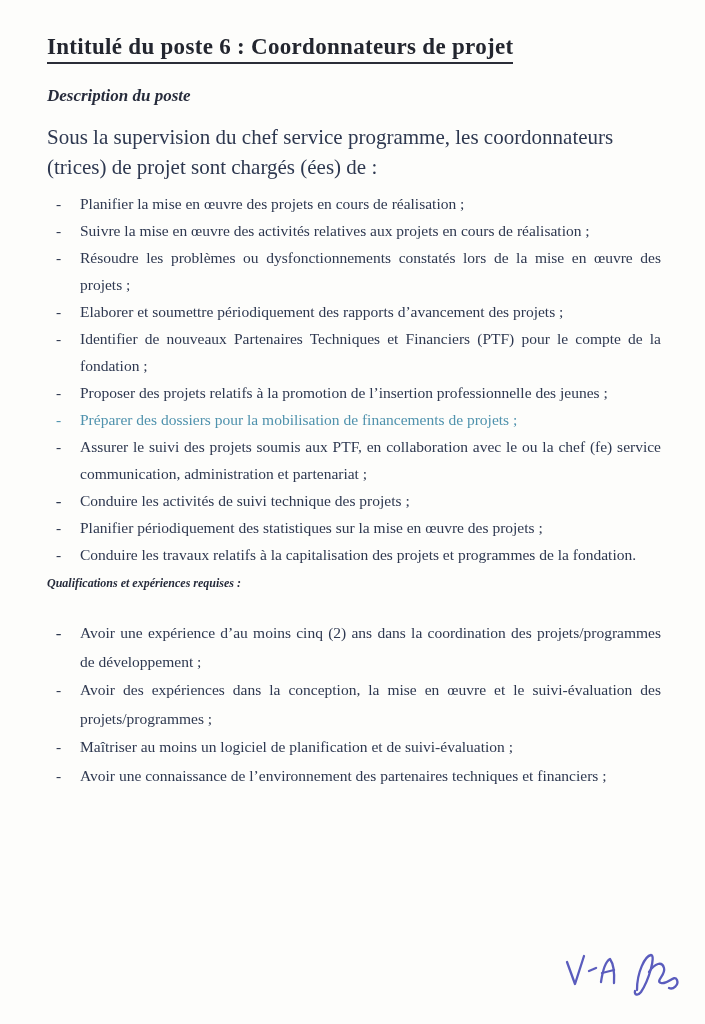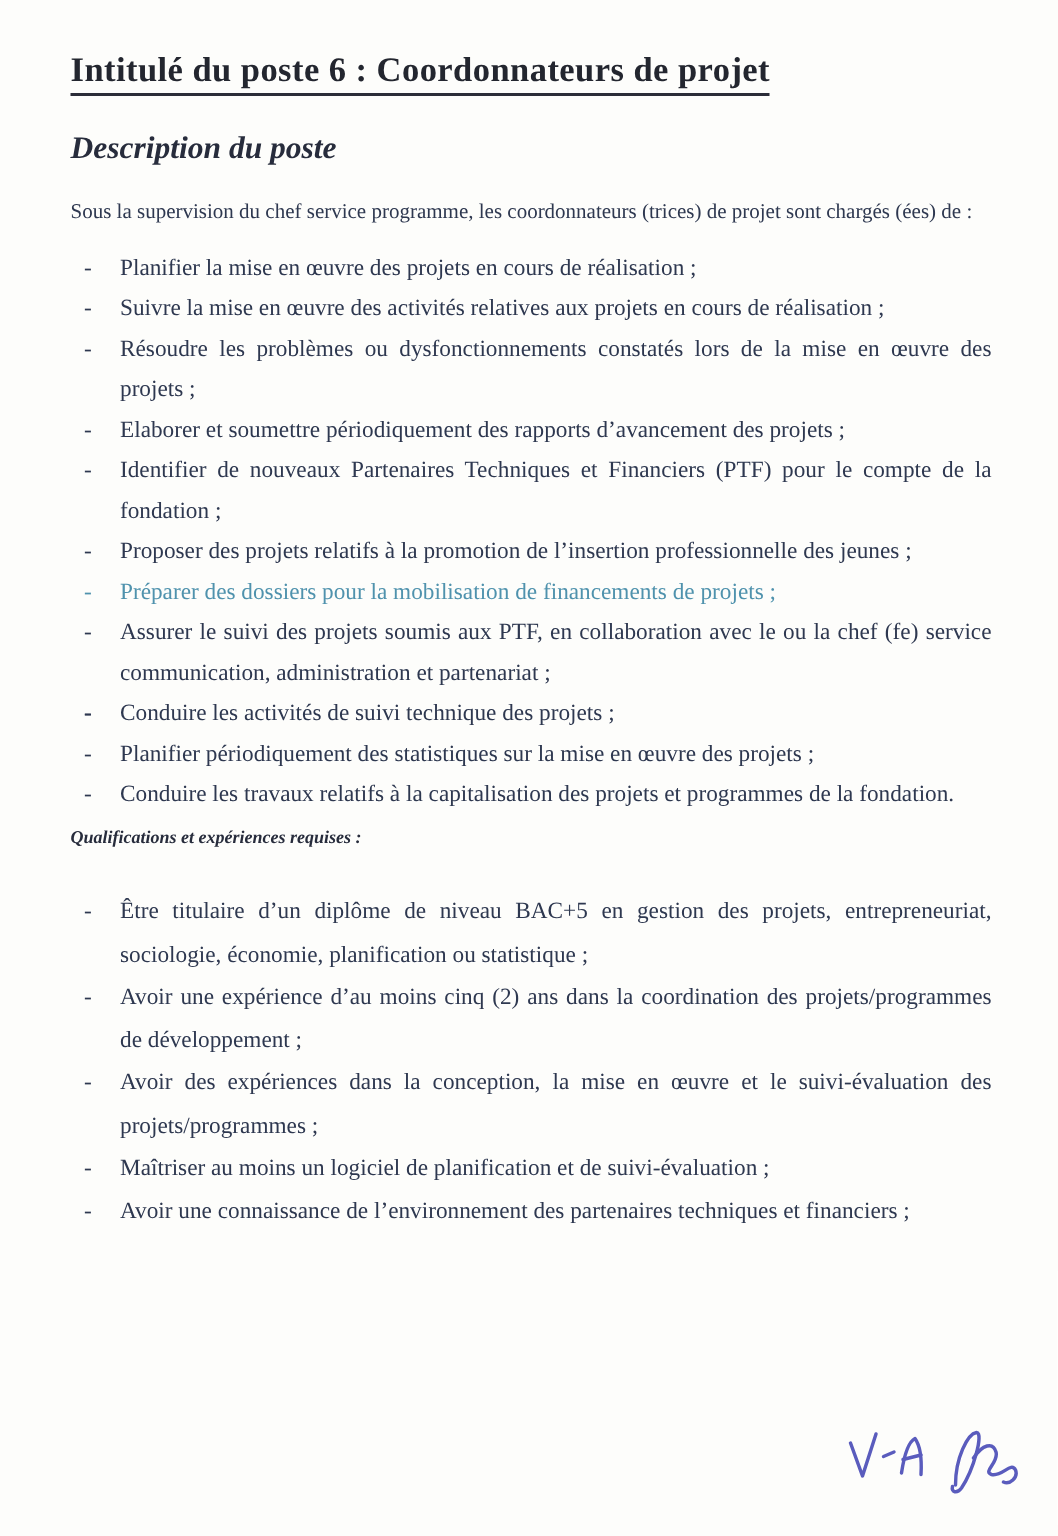--- a/index.html
+++ b/index.html
@@ -18,29 +18,29 @@
     display: inline-block;
     margin: 4px 0 22px 0;
     font-size: 23px;
     font-weight: bold;
     letter-spacing: 0.3px;
     color: #23262f;
     border-bottom: 2.5px solid #2b2d38;
     padding-bottom: 2px;
   }
   .section-heading {
-    font-size: 21px;
+    font-size: 17px;
     font-weight: bold;
     font-style: italic;
     color: #272c3c;
     margin: 0 0 16px 0;
   }
   .section-heading.qual { margin-top: 8px; margin-bottom: 28px; font-size: 12px; }
   .intro {
-    font-size: 14px;
+    font-size: 21px;
     line-height: 30px;
     margin: 0 0 8px 0;
   }
   ul.duty-list {
     list-style: none;
     margin: 0 0 6px 0;
     padding: 0;
   }
   ul.duty-list li {
     position: relative;
@@ -86,21 +86,21 @@
       <li><span class="dash">-</span><span>Assurer le suivi des projets soumis aux PTF, en collaboration avec le ou la chef (fe) service communication, administration et partenariat ;</span></li>
       <li><span class="dash">-</span></li>
       <li><span class="dash">-</span><span>Conduire les activités de suivi technique des projets ;</span></li>
       <li><span class="dash">-</span><span>Planifier périodiquement des statistiques sur la mise en œuvre des projets ;</span></li>
       <li><span class="dash">-</span><span>Conduire les travaux relatifs à la capitalisation des projets et programmes de la fondation.</span></li>
     </ul>
 
   <h2 class="section-heading qual">Qualifications et expériences requises :</h2>
 
   <ul class="duty-list qual" id="qual-list">
-      <li><span class="dash">-</span><span>Être titulaire d’un diplôme de niveau BAC+5 en gestion des projets, entrepreneuriat, sociologie, économie, planification ou statistique ;</span></li>
+      <li><span class="dash">-</span></li>
       <li><span class="dash">-</span><span>Avoir une expérience d’au moins cinq (2) ans dans la coordination des projets/programmes de développement ;</span></li>
       <li><span class="dash">-</span><span>Avoir des expériences dans la conception, la mise en œuvre et le suivi-évaluation des projets/programmes ;</span></li>
       <li><span class="dash">-</span><span>Maîtriser au moins un logiciel de planification et de suivi-évaluation ;</span></li>
       <li><span class="dash">-</span><span>Avoir une connaissance de l’environnement des partenaires techniques et financiers ;</span></li>
     </ul>
 
   <div class="signature">
     <svg viewBox="0 0 140 60">
       <g id="sig-strokes" fill="none" stroke="#5a5cbd" stroke-width="2.3" stroke-linecap="round" stroke-linejoin="round">
         <path d="M14,16 L22,38 L31,10"></path>

